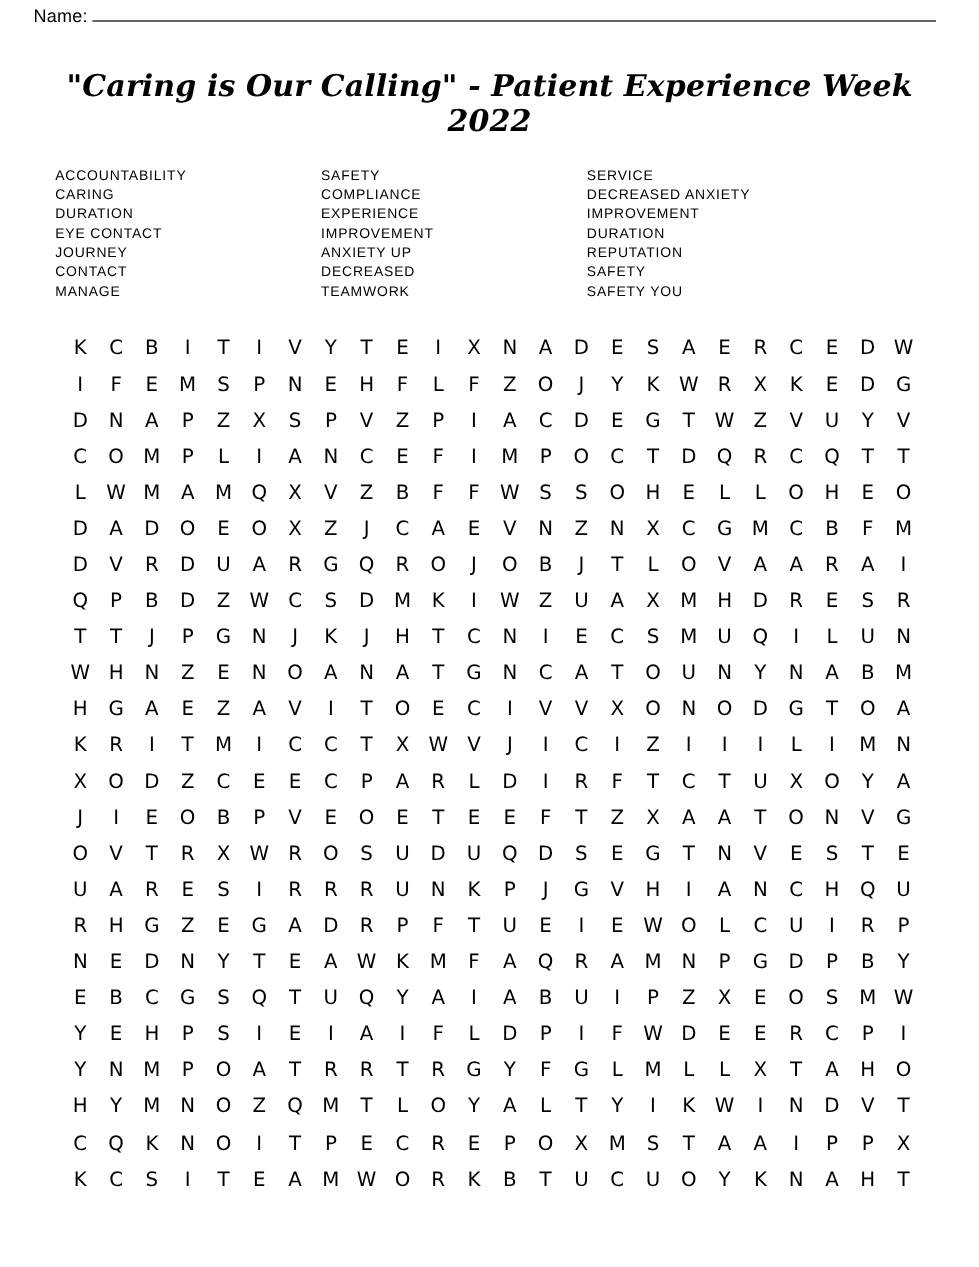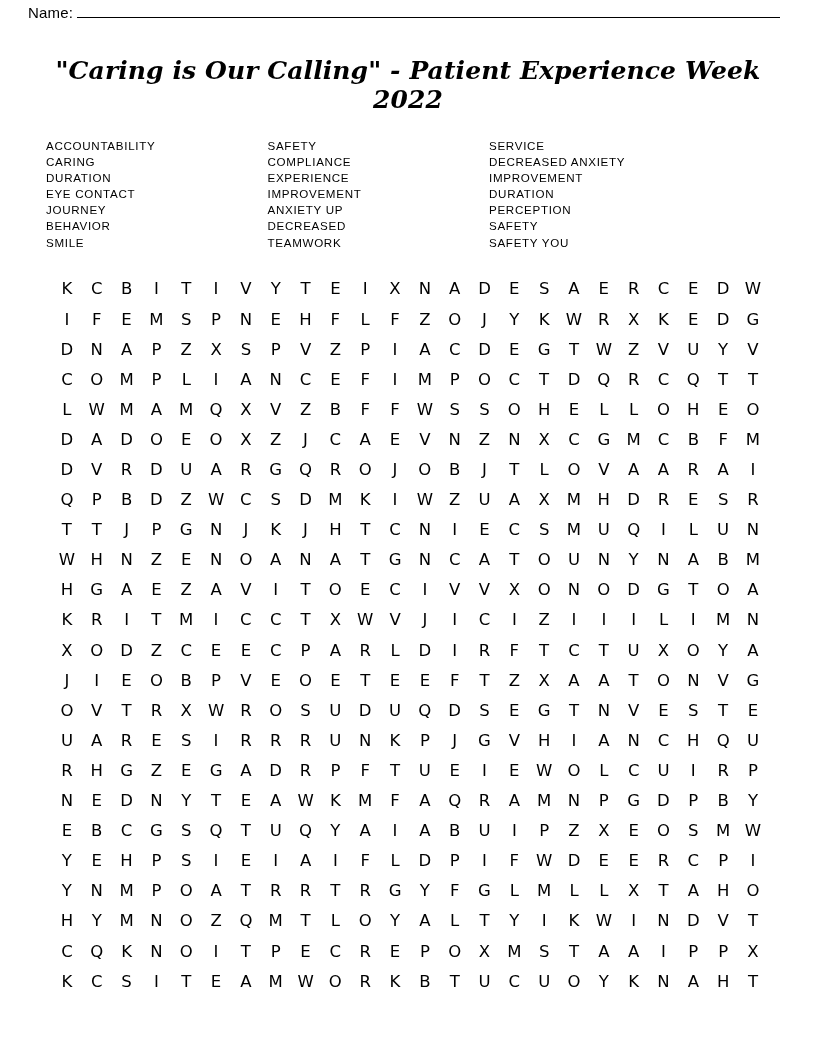--- a/index.html
+++ b/index.html
@@ -103,38 +103,38 @@
 
   <h1 class="title">"Caring is Our Calling" - Patient Experience Week 2022</h1>
 
   <div class="wordlist">
     <div class="wl-col">
       <div class="w">ACCOUNTABILITY</div>
       <div class="w">CARING</div>
       <div class="w">DURATION</div>
       <div class="w">EYE CONTACT</div>
       <div class="w">JOURNEY</div>
-      <div class="w">BEHAVIOR</div>
-      <div class="w">SMILE</div>
+      <div class="w">CONTACT</div>
+      <div class="w">MANAGE</div>
     </div>
     <div class="wl-col">
       <div class="w">SAFETY</div>
       <div class="w">COMPLIANCE</div>
       <div class="w">EXPERIENCE</div>
       <div class="w">IMPROVEMENT</div>
       <div class="w">ANXIETY UP</div>
       <div class="w">DECREASED</div>
       <div class="w">TEAMWORK</div>
     </div>
     <div class="wl-col">
       <div class="w">SERVICE</div>
       <div class="w">DECREASED ANXIETY</div>
       <div class="w">IMPROVEMENT</div>
       <div class="w">DURATION</div>
-      <div class="w">PERCEPTION</div>
+      <div class="w">REPUTATION</div>
       <div class="w">SAFETY</div>
       <div class="w">SAFETY YOU</div>
     </div>
   </div>
 
   <div class="grid" id="grid">
       <div class="grid-row">
         <div class="cell">K</div>
         <div class="cell">C</div>
         <div class="cell">B</div>

